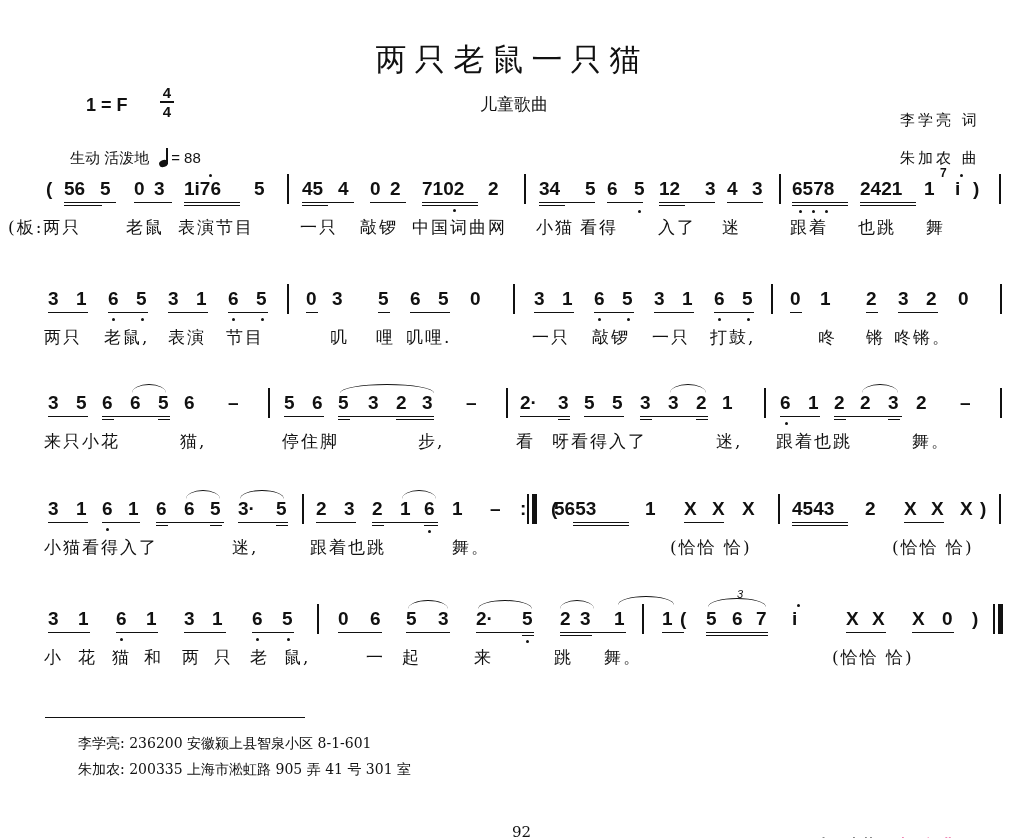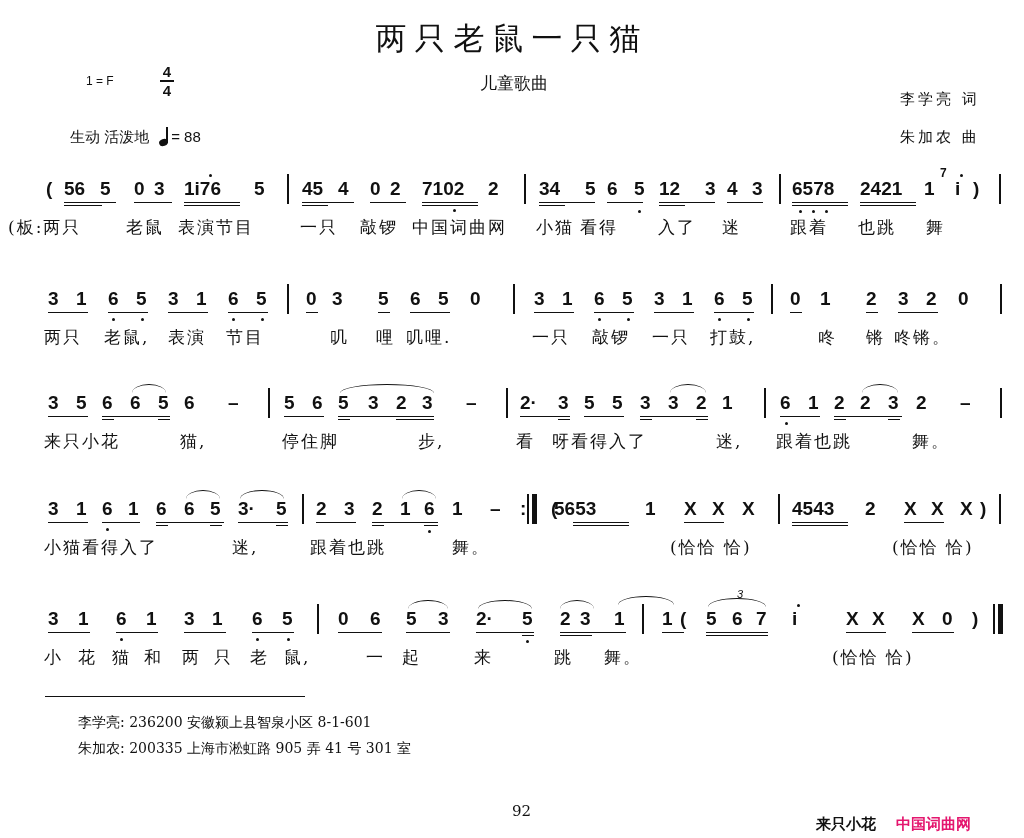--- a/index.html
+++ b/index.html
@@ -1,20 +1,20 @@
 <!DOCTYPE html>
 <html><head>
 <meta charset="utf-8">
 <style>
   html,body{margin:0;padding:0;background:#fff;}
   body{width:1024px;height:838px;position:relative;overflow:hidden;color:#111;font-family:"DejaVu Serif",serif;}
-  .abs{position:absolute;}
+  .abs{position:absolute;margin-top:21px;}
   .title{left:0;width:1024px;top:18px;text-align:center;font-size:31px;letter-spacing:8px;font-family:"DejaVu Serif",serif;}
   .subtitle{left:480px;top:72px;font-size:17px;font-family:"DejaVu Serif",serif;}
-  .key{left:86px;top:74px;font-size:12px;font-weight:normal;font-family:"Liberation Sans",sans-serif;}
+  .key{left:86px;top:74px;font-size:18px;font-weight:bold;font-family:"Liberation Sans",sans-serif;}
   .ts{left:160px;top:64px;font-size:15px;font-weight:bold;line-height:15px;text-align:center;width:14px;font-family:"Liberation Sans",sans-serif;}
   .ts .line{border-top:2px solid #111;margin:1px 0;}
   .tempo{left:70px;top:128px;font-size:15px;font-family:"Liberation Sans",sans-serif;}
   .tempo .note-glyph{display:inline-block;position:relative;width:10px;height:18px;margin:0 2px 0 10px;vertical-align:-4px;}
   .tempo .note-glyph:before{content:"";position:absolute;left:0;bottom:0;width:9px;height:7px;border-radius:50%;background:#111;transform:rotate(-20deg);}
   .tempo .note-glyph:after{content:"";position:absolute;left:7px;bottom:3px;width:2px;height:16px;background:#111;}
   .credit{left:900px;font-size:15px;letter-spacing:3px;font-family:"DejaVu Serif",serif;}
   .row{position:absolute;left:0;width:1024px;}
   .notes{position:absolute;top:0;left:0;height:30px;font-family:"Liberation Sans",sans-serif;font-weight:bold;font-size:19px;white-space:nowrap;}
   .n{position:absolute;top:0;}

